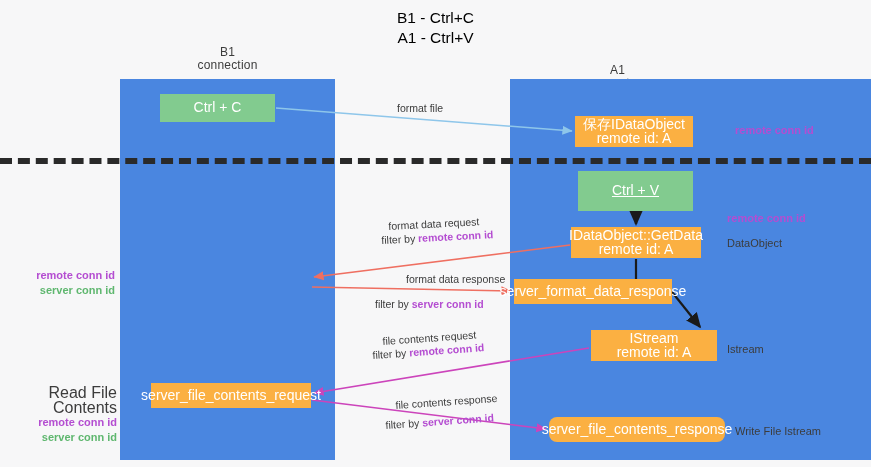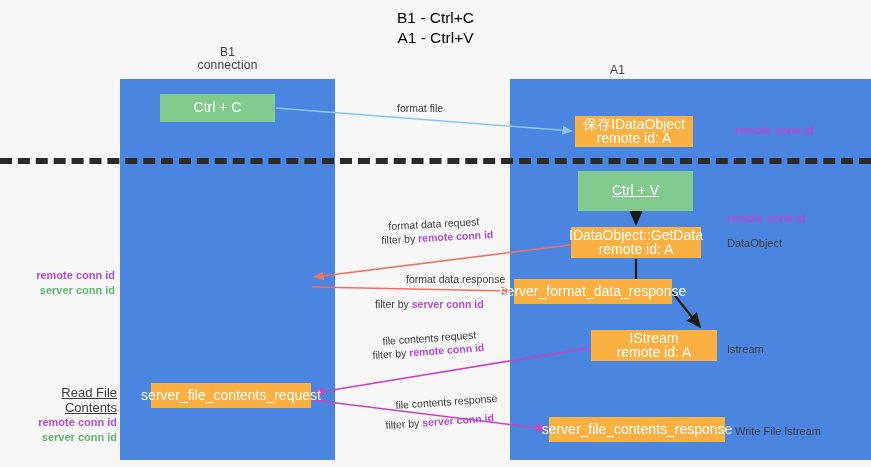--- a/index.html
+++ b/index.html
@@ -48,37 +48,37 @@
   .orange{background:#fbb042;}
 
   #box-ctrlc{left:160px;top:94px;width:115px;height:28px;}
   #box-ctrlv{left:578px;top:171px;width:115px;height:40px;text-decoration:underline;}
   #box-idataobject{left:575px;top:116px;width:118px;height:31px;}
   #box-getdata{left:571px;top:227px;width:130px;height:31px;}
   #box-istream{left:591px;top:330px;width:126px;height:31px;}
   #box-sfdreq{left:151px;top:267px;width:160px;height:25px;}
   #box-sfdresp{left:514px;top:279px;width:158px;height:25px;}
   #box-sfcreq{left:151px;top:383px;width:160px;height:25px;}
-  #box-sfcresp{left:549px;top:417px;width:176px;height:25px;}
+  #box-sfcresp{left:549px;top:417px;width:176px;height:25px;border-radius:8px;}
 
   
   .side-note{position:absolute;font-size:11px;line-height:14px;color:#3c3c3c;}
   .note-purple{color:#b44dd1;font-weight:bold;}
   .note-green{color:#5fb76f;font-weight:bold;}
 
   #note-remote-1{left:735px;top:123px;}
   #note-remote-2{left:727px;top:211px;}
   #note-dataobject{left:727px;top:236px;}
   #note-istream{left:727px;top:342px;}
   #note-write{left:735px;top:424px;}
 
   
   #left-note-1{position:absolute;left:20px;top:268px;text-align:right;width:95px;}
   #left-note-2{position:absolute;left:15px;top:385px;text-align:right;width:102px;}
-  .left-plain{color:#3c3c3c;font-size:13px;line-height:15px;text-decoration:underline;}
+  .left-plain{color:#3c3c3c;font-size:16px;line-height:15px;}
   .left-line{font-size:11px;line-height:15px;}
 
   
   .edge-label{position:absolute;font-size:10.5px;line-height:14px;color:#3c3c3c;white-space:nowrap;}
   .edge-label b{font-weight:bold;}
   .lbl-purple{color:#b44dd1;}
 
   #lbl-formatlist{left:397px;top:101px;}
   #lbl-fdreq{left:388px;top:219px;transform:rotate(-3deg);transform-origin:left top;}
   #lbl-fdreq2{left:381px;top:233px;transform:rotate(-3deg);transform-origin:left top;}

